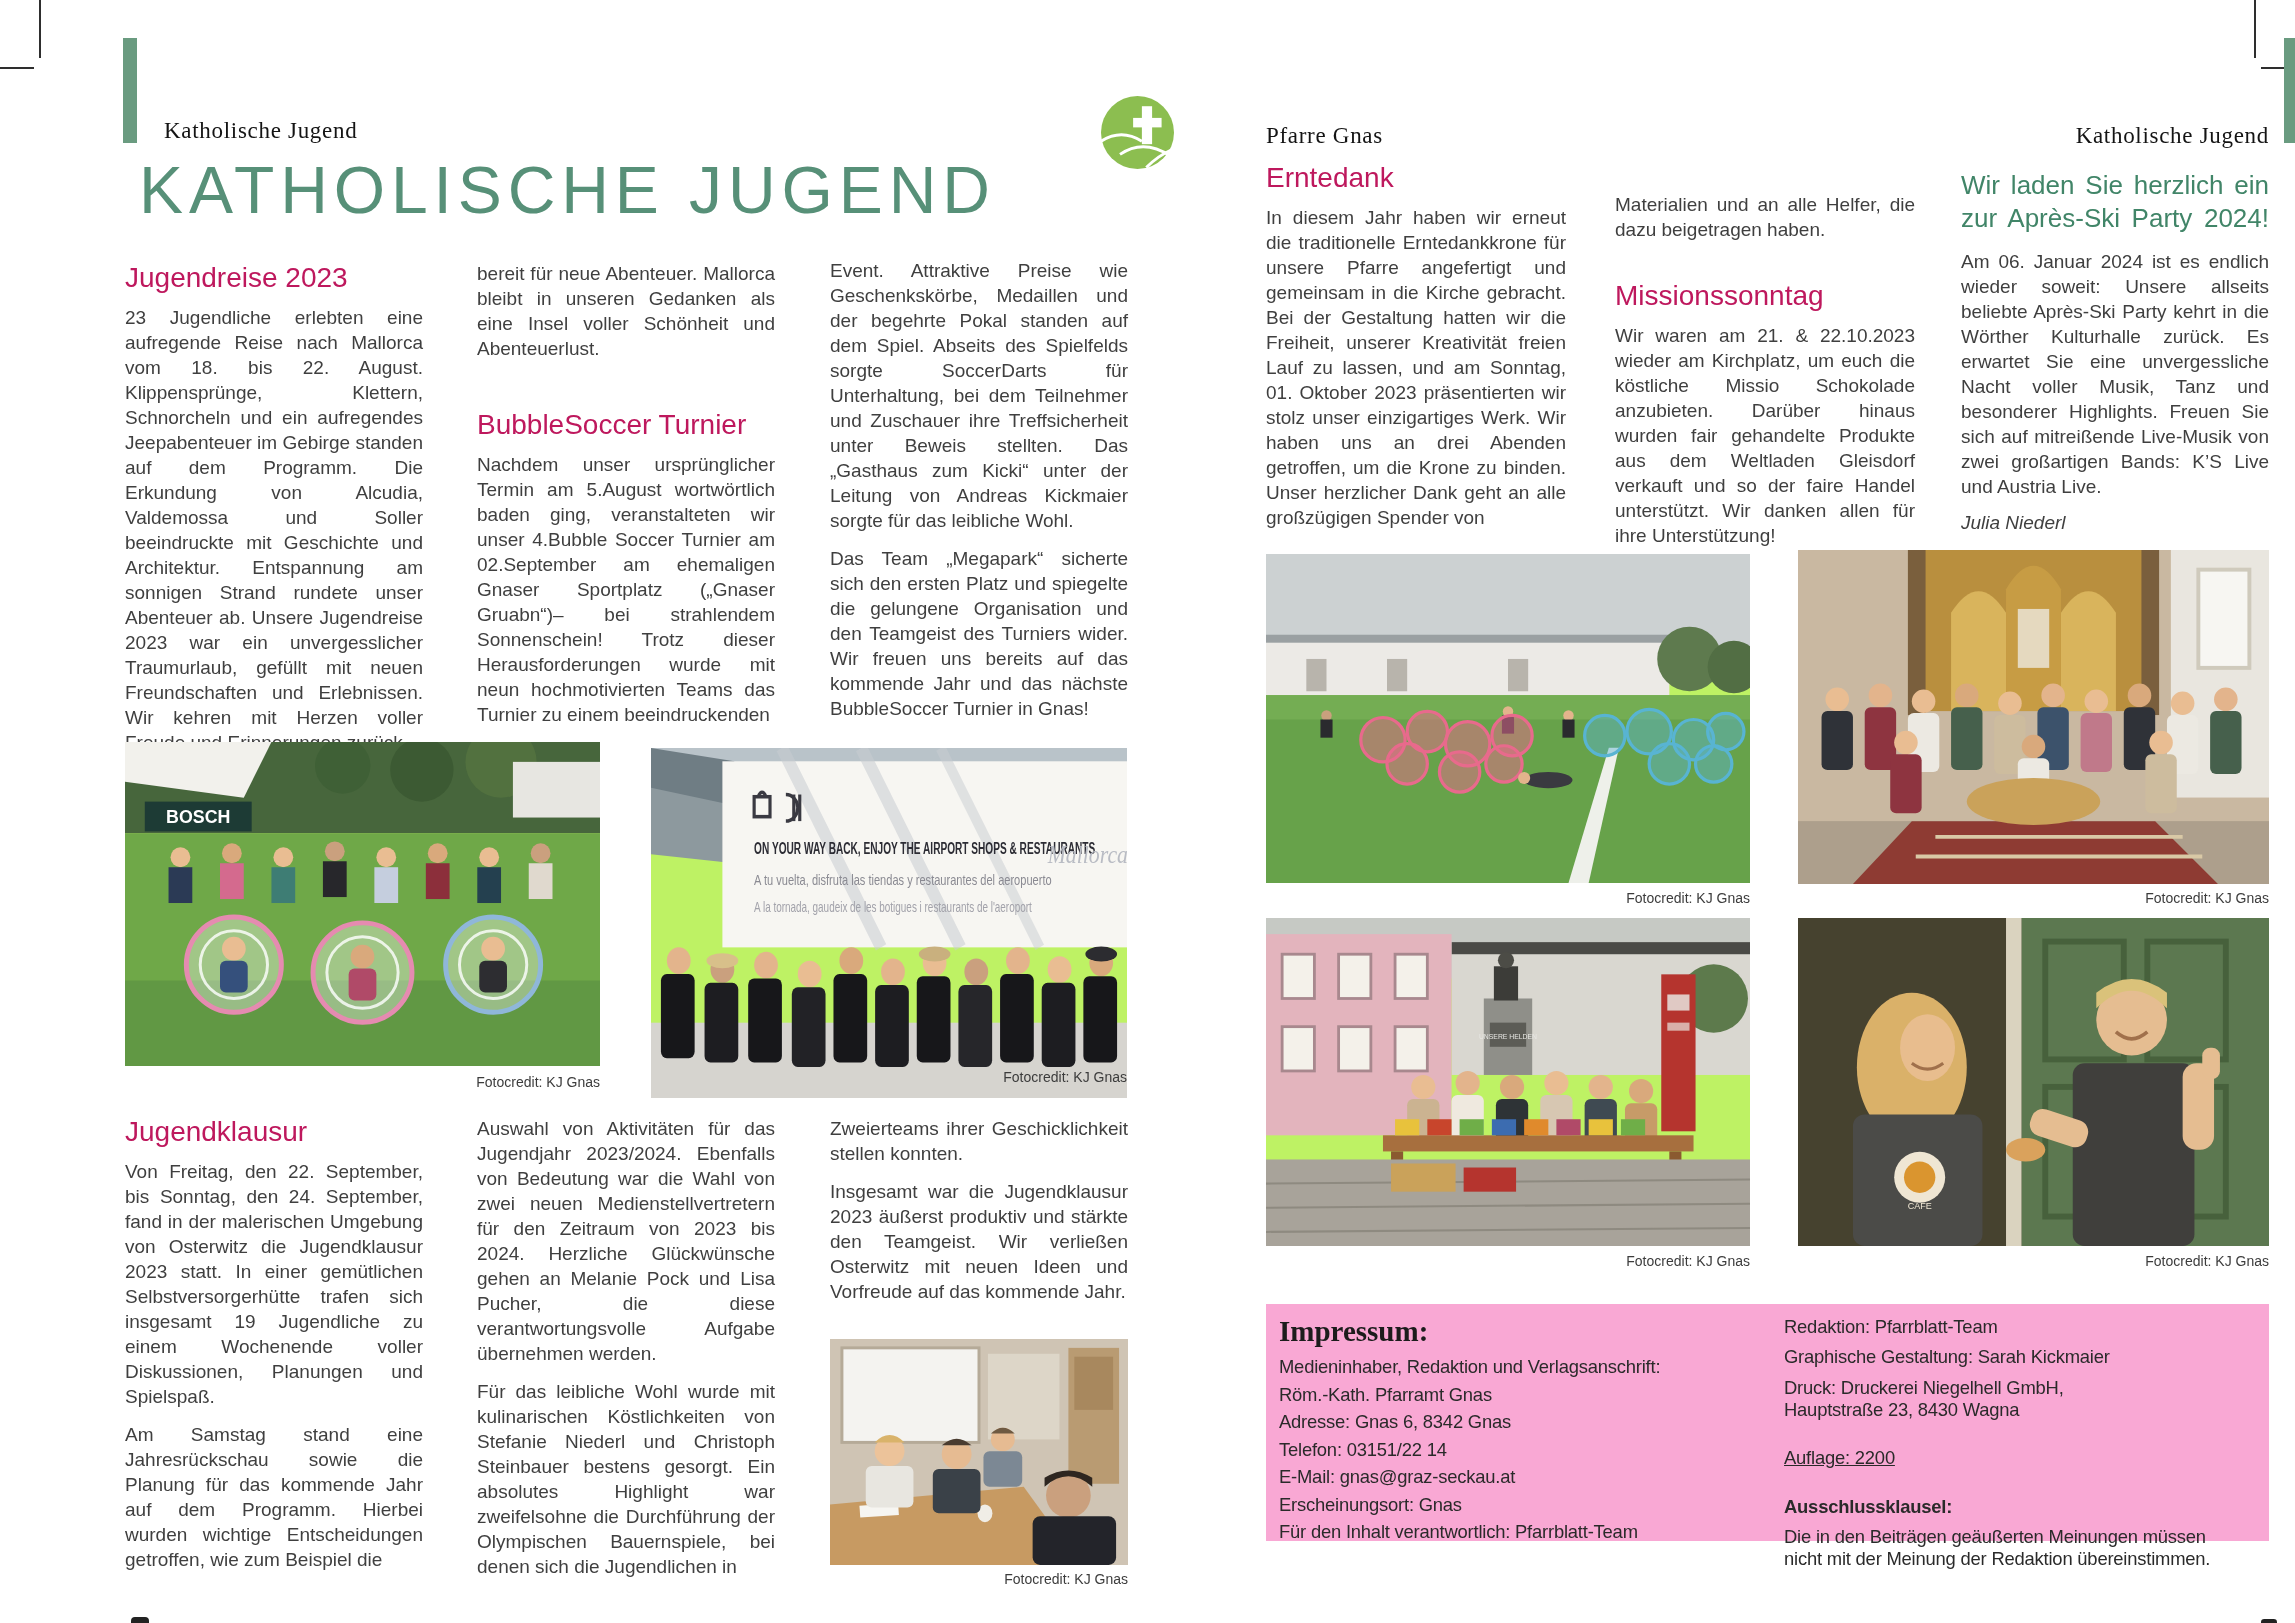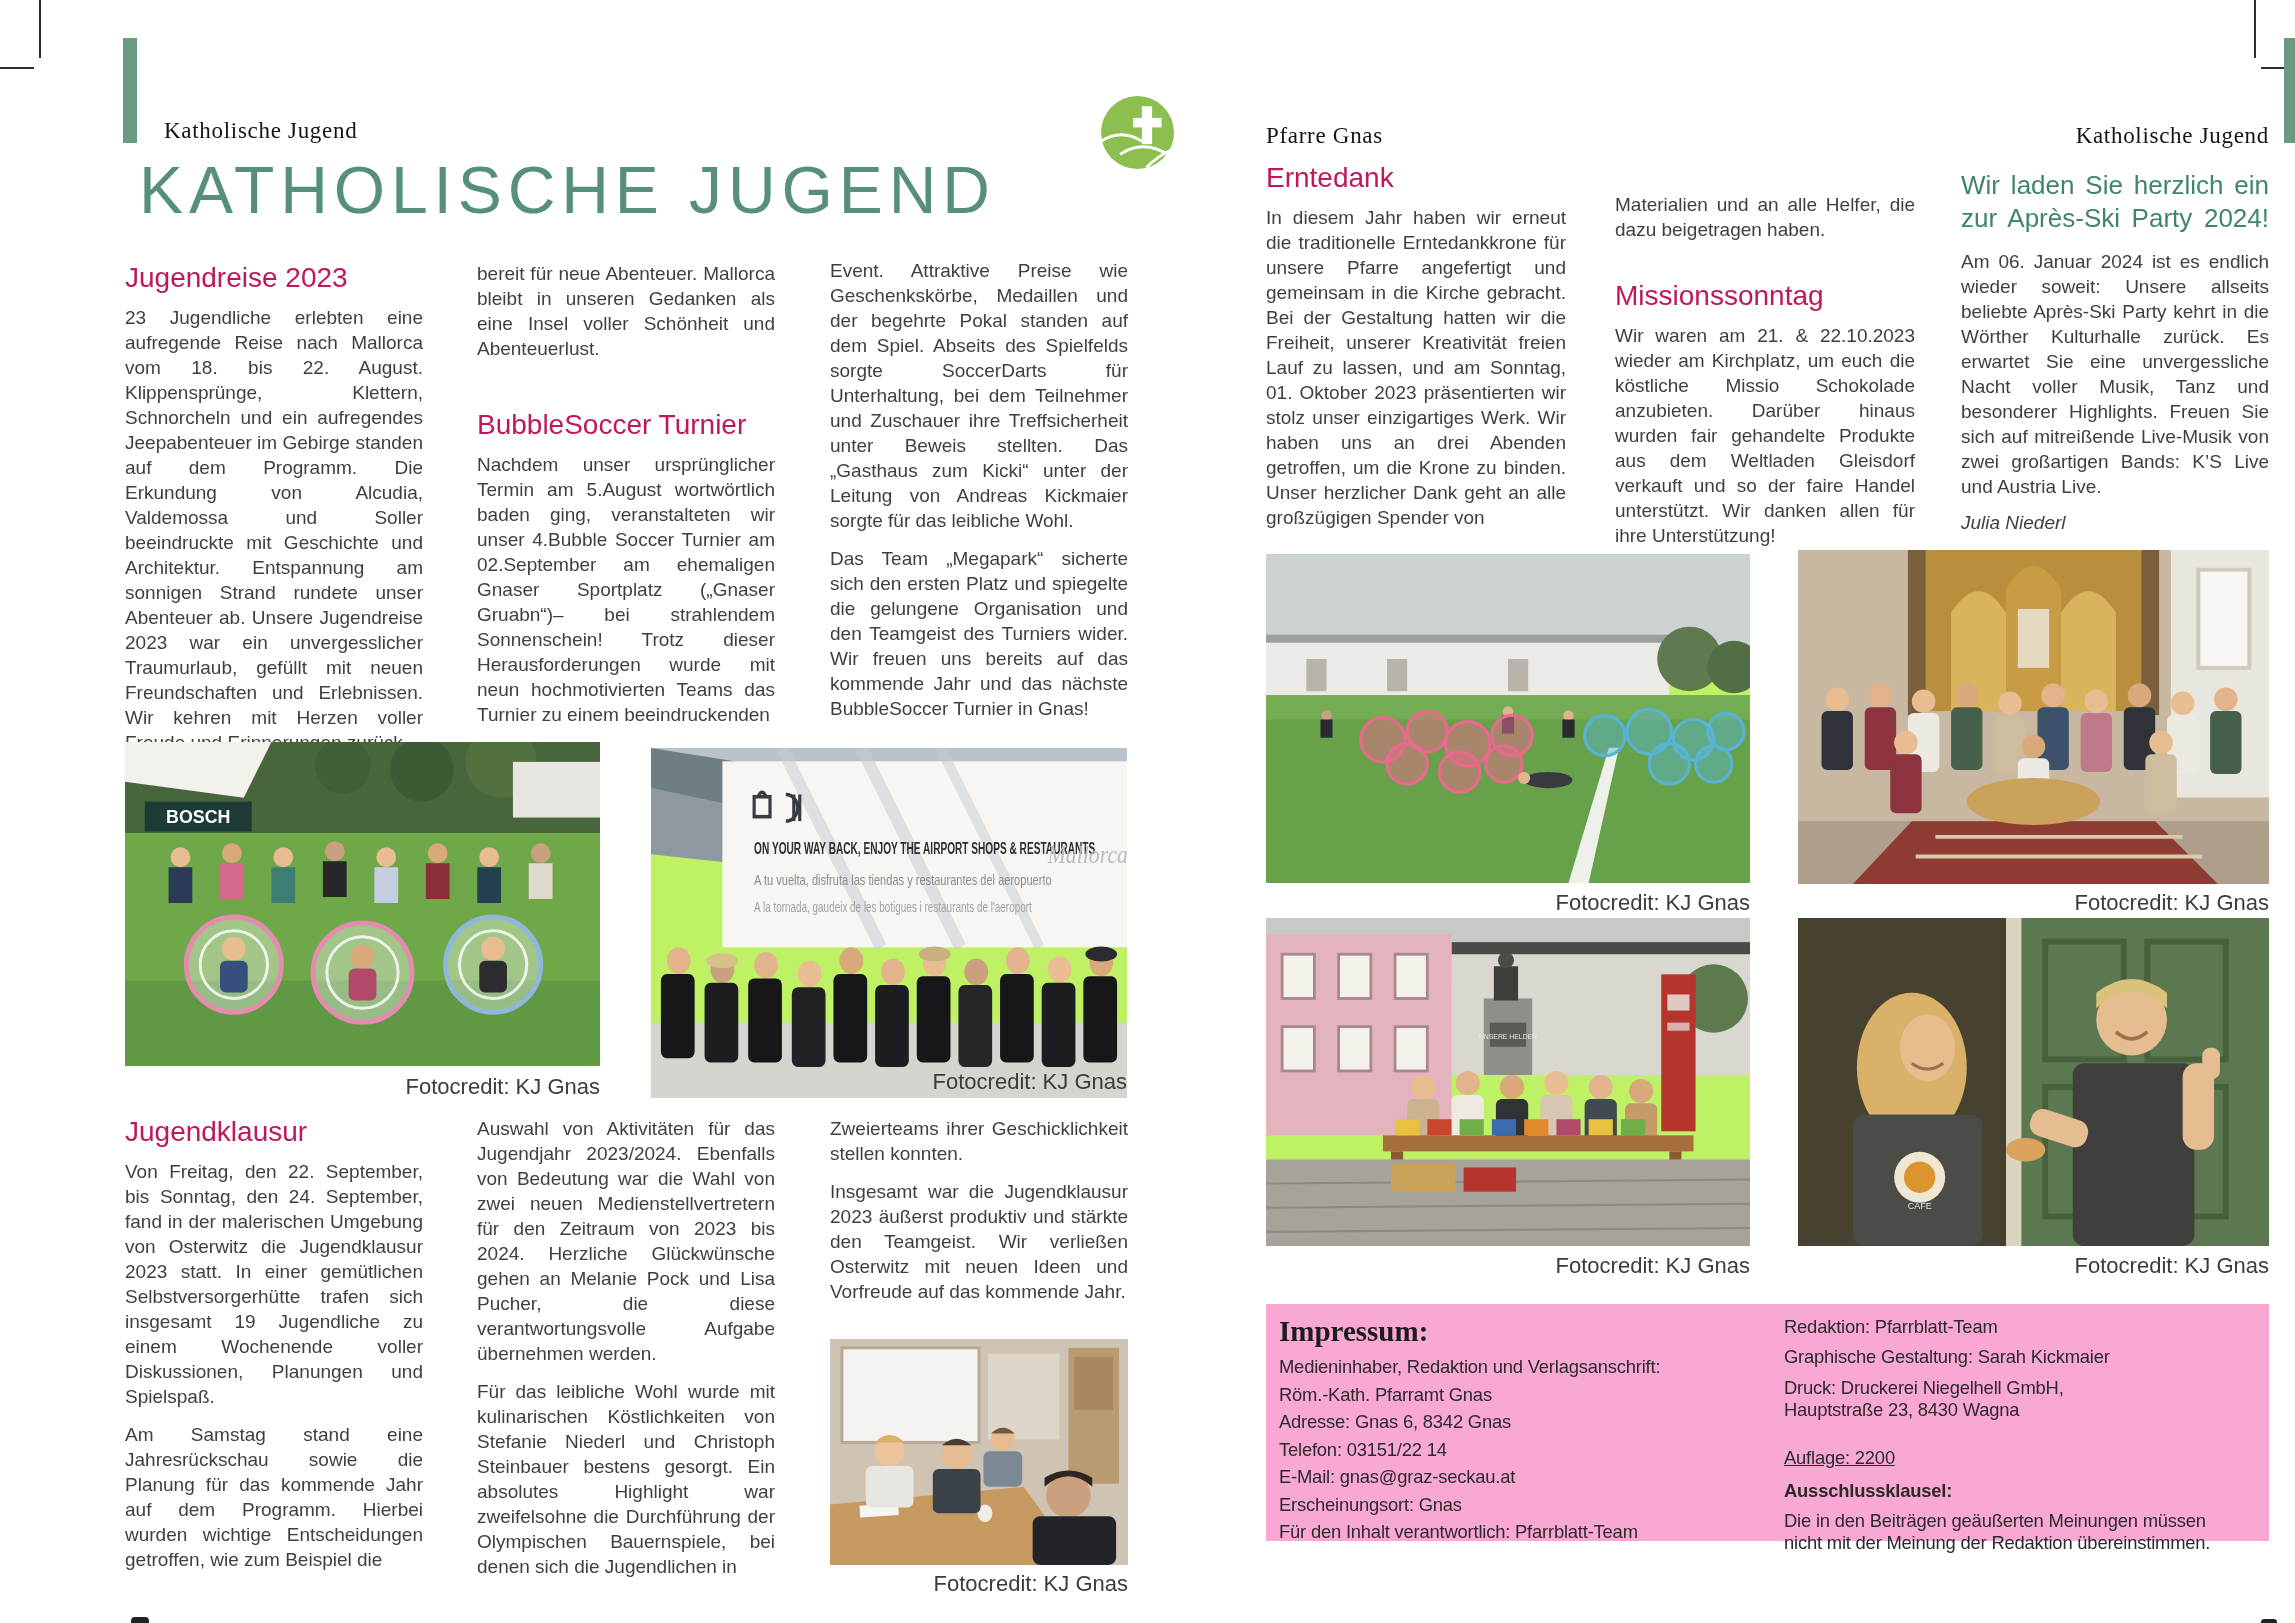--- a/index.html
+++ b/index.html
@@ -4,21 +4,21 @@
 <style>
   html,body{margin:0;padding:0;background:#fff;}
   #canvas{position:relative;width:2295px;height:1623px;background:#ffffff;overflow:hidden;
           font-family:"Liberation Sans",sans-serif;color:#3f3f3f;}
   .abs{position:absolute;}
   .kicker{font-family:"Liberation Serif",serif;font-size:23px;color:#141414;letter-spacing:0.7px;}
   .main-title{font-size:66px;letter-spacing:5.9px;color:#579078;font-weight:400;white-space:nowrap;}
   .green-head{font-size:28px;line-height:33px;color:#be185d;font-weight:400;margin:0 0 10.5px 0;}
   .body-col{font-size:19px;line-height:25px;text-align:justify;color:#3f3f3f;}
   .body-col p{margin:0 0 13px 0;}
-  .caption{font-size:22px;color:#3c3c3c;text-align:right;}
+  .caption{font-size:14px;color:#3c3c3c;text-align:right;}
   .photo{position:absolute;overflow:hidden;background:#bef264;}
   .photo svg{position:absolute;left:0;top:0;width:100%;height:100%;}
   .bar{background:#6a9b80;}
   .cropmark{background:#2e2e2e;}
   .imp-box{background:#f9a8d4;}
   .imp-title{font-family:"Liberation Serif",serif;font-weight:bold;font-size:29px;color:#1c1c1c;}
   .imp-line{font-size:18.4px;line-height:27.5px;color:#2a2a2a;letter-spacing:-0.2px;}
   .imp-bold{font-weight:bold;}
   .author{font-size:19px;color:#3f3f3f;font-style:italic;}
   .apres-head{font-size:26px;line-height:33px;color:#418568;text-align:justify;text-align-last:justify;font-weight:400;}
@@ -439,20 +439,20 @@
       <div class="imp-line">E-Mail: gnas@graz-seckau.at</div>
       <div class="imp-line">Erscheinungsort: Gnas</div>
       <div class="imp-line">Für den Inhalt verantwortlich: Pfarrblatt-Team</div>
     </div>
     <div class="abs" style="left:518px;top:9.2px;width:472px;">
       <div class="imp-line">Redaktion: Pfarrblatt-Team</div>
       <div class="imp-line" style="margin-top:2.6px;">Graphische Gestaltung: Sarah Kickmaier</div>
       <div class="imp-line" style="margin-top:6.6px;line-height:22px;">Druck: Druckerei Niegelhell GmbH,</div>
       <div class="imp-line" style="line-height:22px;">Hauptstraße 23, 8430 Wagna</div>
       <div class="imp-line" style="margin-top:23px;text-decoration:underline;">Auflage: 2200</div>
-      <div class="imp-line imp-bold" style="margin-top:5px;">Ausschlussklausel:</div>
+      <div class="imp-line imp-bold" style="margin-top:21px;">Ausschlussklausel:</div>
       <div class="imp-line" style="margin-top:5.2px;line-height:22px;">Die in den Beiträgen geäußerten Meinungen müssen</div>
       <div class="imp-line" style="line-height:22px;">nicht mit der Meinung der Redaktion übereinstimmen.</div>
     </div>
   </div>
 
 </div>
 
 
 </body></html>

